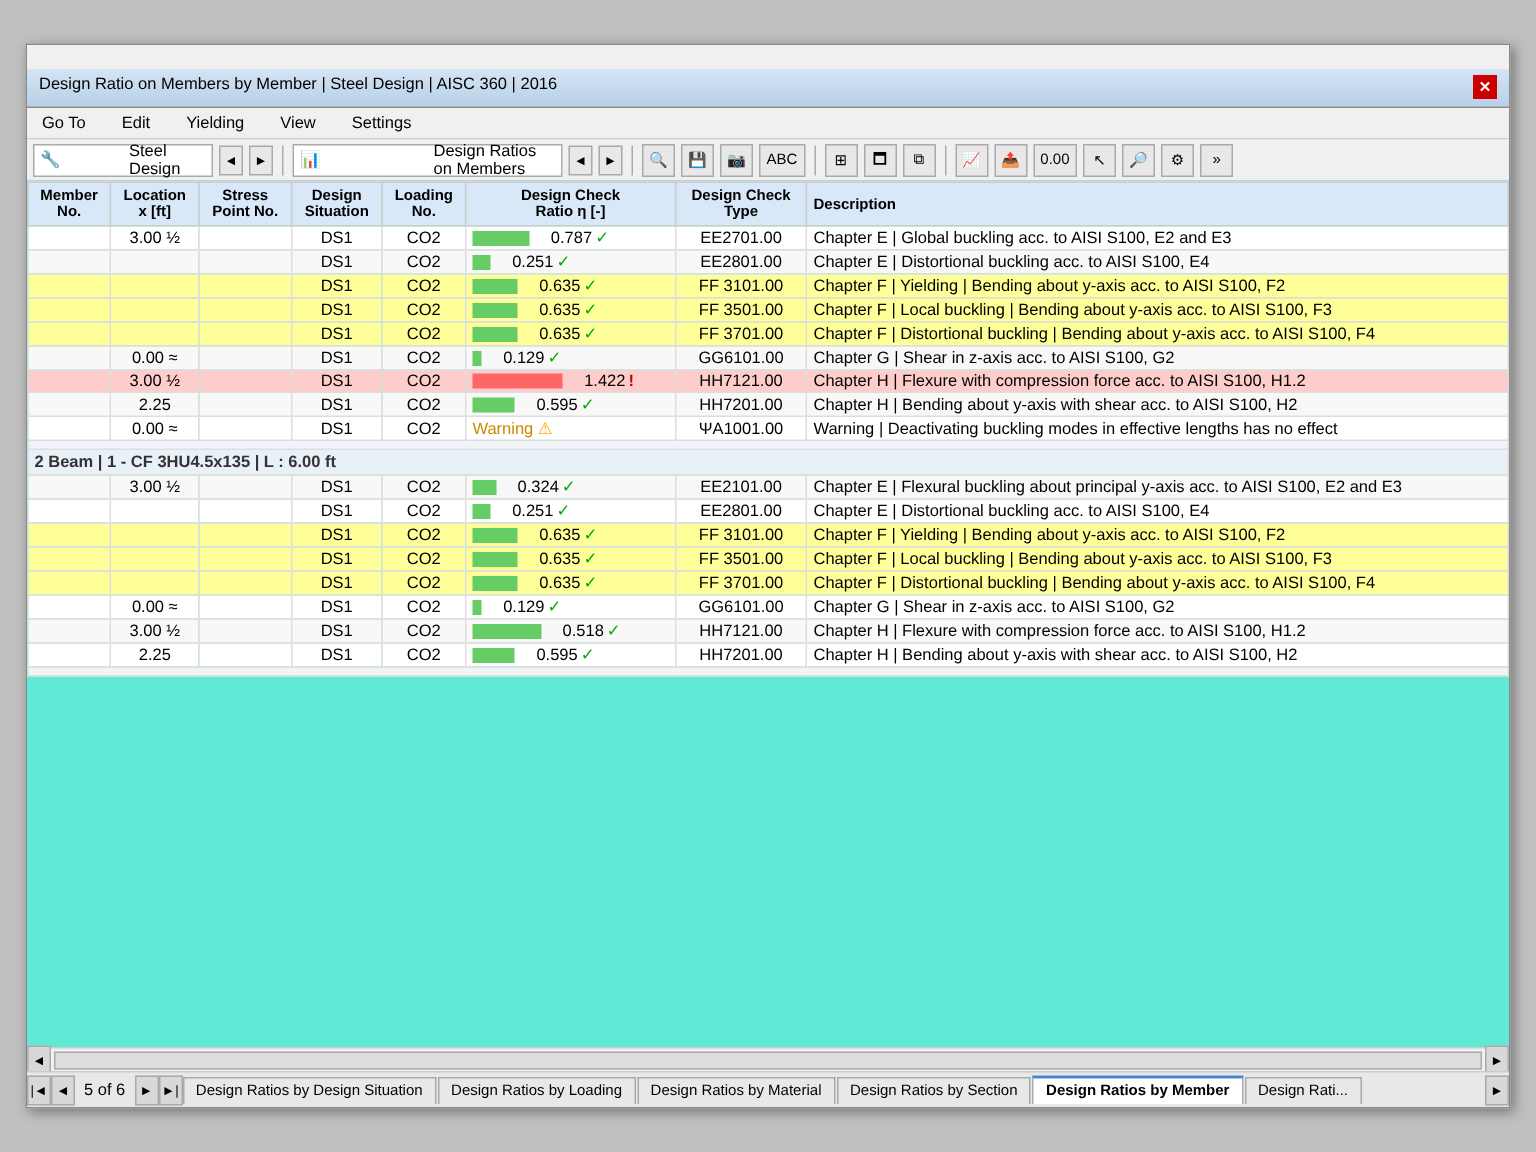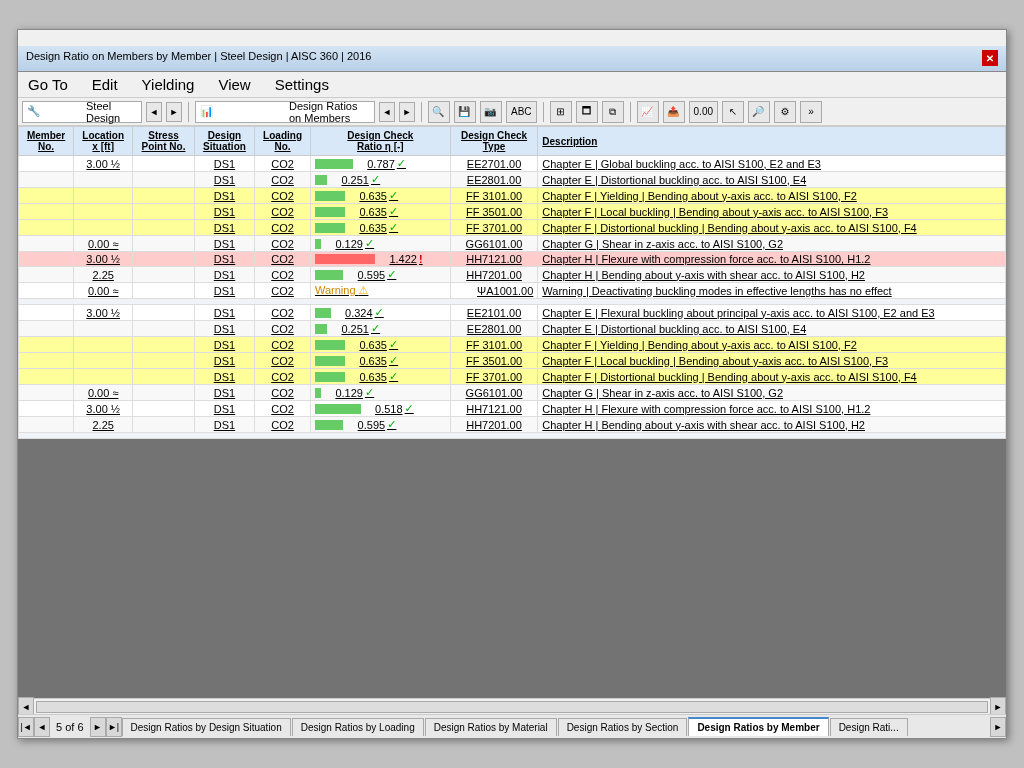--- a/index.html
+++ b/index.html
@@ -54,21 +54,21 @@
     .menu-bar {
       background: #f0f0f0;
       padding: 2px 4px;
       display: flex;
       gap: 12px;
       border-bottom: 1px solid #ccc;
     }
     .menu-item {
       padding: 2px 6px;
       cursor: pointer;
-      font-size: 15px;
+      font-size: 11px;
     }
     .toolbar {
       background: #f0f0f0;
       padding: 2px 4px;
       display: flex;
       align-items: center;
       gap: 4px;
       border-bottom: 1px solid #ccc;
       min-height: 28px;
     }
@@ -118,22 +118,21 @@
     }
     .content-area {
       flex: 1;
       overflow: hidden;
       display: flex;
       flex-direction: column;
     }
     .table-container {
       flex: 1;
       overflow: auto;
-      background: #737373;
-      text-decoration: underline;
+      background: #5eead4;
     }
     table {
       border-collapse: collapse;
       width: 100%;
       font-size: 11px;
     }
     thead tr {
       background: #d8e8f8;
     }
     thead th {
@@ -461,25 +460,28 @@
               <td style="text-align: center;"></td>
               <td style="text-align: center;">0.00 ≈</td>
               <td></td>
               <td style="text-align: center;">DS1</td>
               <td style="text-align: center;">CO2</td>
               <td>
                 <div class="ratio-bar-cell">
                   <span style="color:#cc8800; font-size:11px;">Warning <span class="warning-icon">⚠</span></span>
                 </div>
               </td>
-              <td style="text-align: right;">ΨA1001.00</td>
+              <td style="text-align: center;">ΨA1001.00</td>
               <td class="desc-col">Warning | Deactivating buckling modes in effective lengths has no effect</td>
             </tr>
             <tr>
               <td colspan="8" style="height: 6px; background: rgb(240, 244, 248);"></td>
+            </tr>
+            <tr class="group-header">
+              <td colspan="8">2     Beam | 1 - CF 3HU4.5x135 | L : 6.00 ft</td>
             </tr>
             <tr class="data-row">
               <td style="text-align: center;"></td>
               <td style="text-align: center;">3.00 ½</td>
               <td></td>
               <td style="text-align: center;">DS1</td>
               <td style="text-align: center;">CO2</td>
               <td>
                 <div class="ratio-bar-cell">
     <span class="ratio-bar" style="width:15.6px;"></span>

